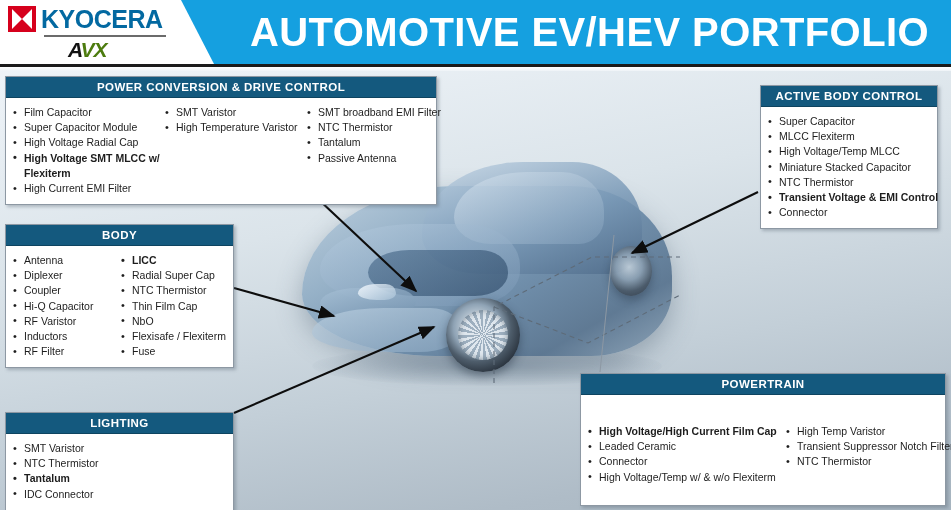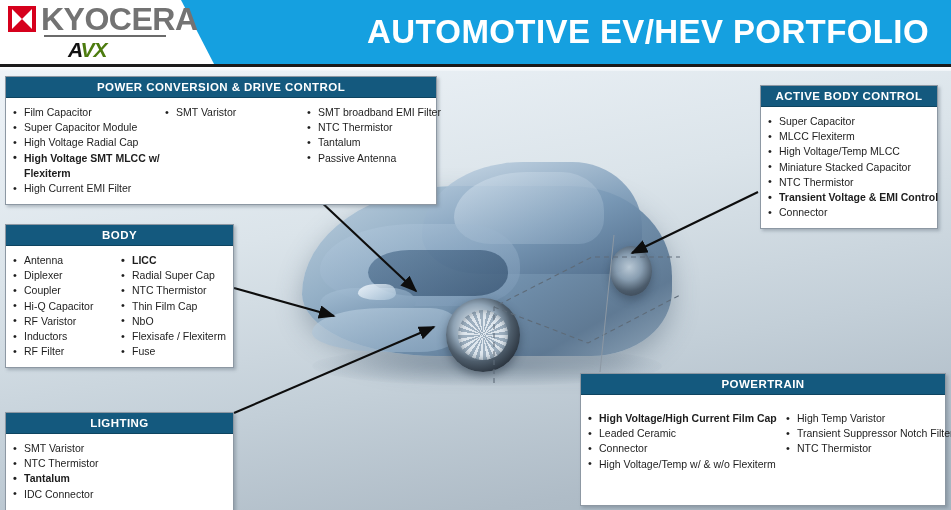--- a/index.html
+++ b/index.html
@@ -22,21 +22,21 @@
   }
   #header-blue {
     position: absolute; left: 0; top: 0; width: 951px; height: 64px;
     background: #15a0e0;
     clip-path: polygon(181px 0, 951px 0, 951px 64px, 214px 64px);
   }
   #header-title {
     position: absolute; right: 22px; top: 0; height: 64px;
     display: flex; align-items: center;
     color: #ffffff;
-    font-size: 33px; font-weight: bold; letter-spacing: 0.4px;
+    font-size: 40px; font-weight: bold; letter-spacing: 0.4px;
     font-family: "Liberation Sans", sans-serif;
     white-space: nowrap;
   }
   #header-rule {
     position: absolute; left: 0; top: 64px; width: 951px; height: 3px;
     background: #1b1b1b; z-index: 31;
   }
   #header-rule2 {
     position: absolute; left: 0; top: 67px; width: 951px; height: 4px;
     background: linear-gradient(180deg,#ffffff,#eef3f7); z-index: 31;
@@ -55,21 +55,21 @@
     border-left: 10px solid #ffffff; border-top: 10px solid transparent;
     border-bottom: 10px solid transparent;
   }
   .kyo-mark::after {
     content: ""; position: absolute; right: 4px; top: 3px;
     width: 0; height: 0;
     border-right: 10px solid #ffffff; border-top: 10px solid transparent;
     border-bottom: 10px solid transparent;
   }
   #kyo-text {
-    font-size: 32px; font-weight: bold; color: #737373; letter-spacing: -0.5px;
+    font-size: 25px; font-weight: bold; color: #0369a1; letter-spacing: -0.5px;
     font-family: "Liberation Sans", sans-serif;
   }
   #logo-rule { margin: 1px 0 0 36px; width: 122px; height: 2px; background: #6b6b6b; }
   #avx-text {
     margin-left: 60px; margin-top: 1px;
     font-size: 21px; font-weight: bold; font-style: italic;
     color: #111; letter-spacing: -1px;
     font-family: "Liberation Sans", sans-serif;
   }
   #avx-text .cy { color: #4d7c0f; font-style: italic; }
@@ -184,21 +184,21 @@
   #panel-power .col2 { width: 142px; flex: none; }
 
   #panel-abc   { left: 760px; top: 85px;  width: 178px; }
   #panel-adas  { left: 5px;   top: 224px; width: 229px; }
   #panel-adas .col1 { width: 108px; flex: none; }
 
   #panel-light { left: 5px;   top: 412px; width: 229px; }
   #panel-light .col1 { width: 108px; flex: none; }
 
   #panel-ptrain{ left: 580px; top: 373px; width: 366px; height: 133px; }
-  #panel-ptrain .panel-body { padding-top: 16px; }
+  #panel-ptrain .panel-body { padding-top: 29px; }
   #panel-ptrain .col1 { width: 198px; flex: none; }
 </style>
 </head>
 <body>
 
 <div id="slide">
 
   <div id="car-wrap">
     <div id="car-shadow"></div>
     <div class="carbody" id="car-main"></div>
@@ -261,20 +261,21 @@
             <li>Film Capacitor</li>
             <li>Super Capacitor Module</li>
             <li>High Voltage Radial Cap</li>
             <li class="bold wrap">High Voltage SMT MLCC w/ Flexiterm</li>
             <li>High Current EMI Filter</li>
           </ul>
         </div>
         <div class="col col2">
           <ul>
             <li>SMT Varistor</li>
+            <li>High Temperature Varistor</li>
           </ul>
         </div>
         <div class="col col3">
           <ul>
             <li>SMT broadband EMI Filter</li>
             <li>NTC Thermistor</li>
             <li>Tantalum</li>
             <li>Passive Antenna</li>
           </ul>
         </div>

